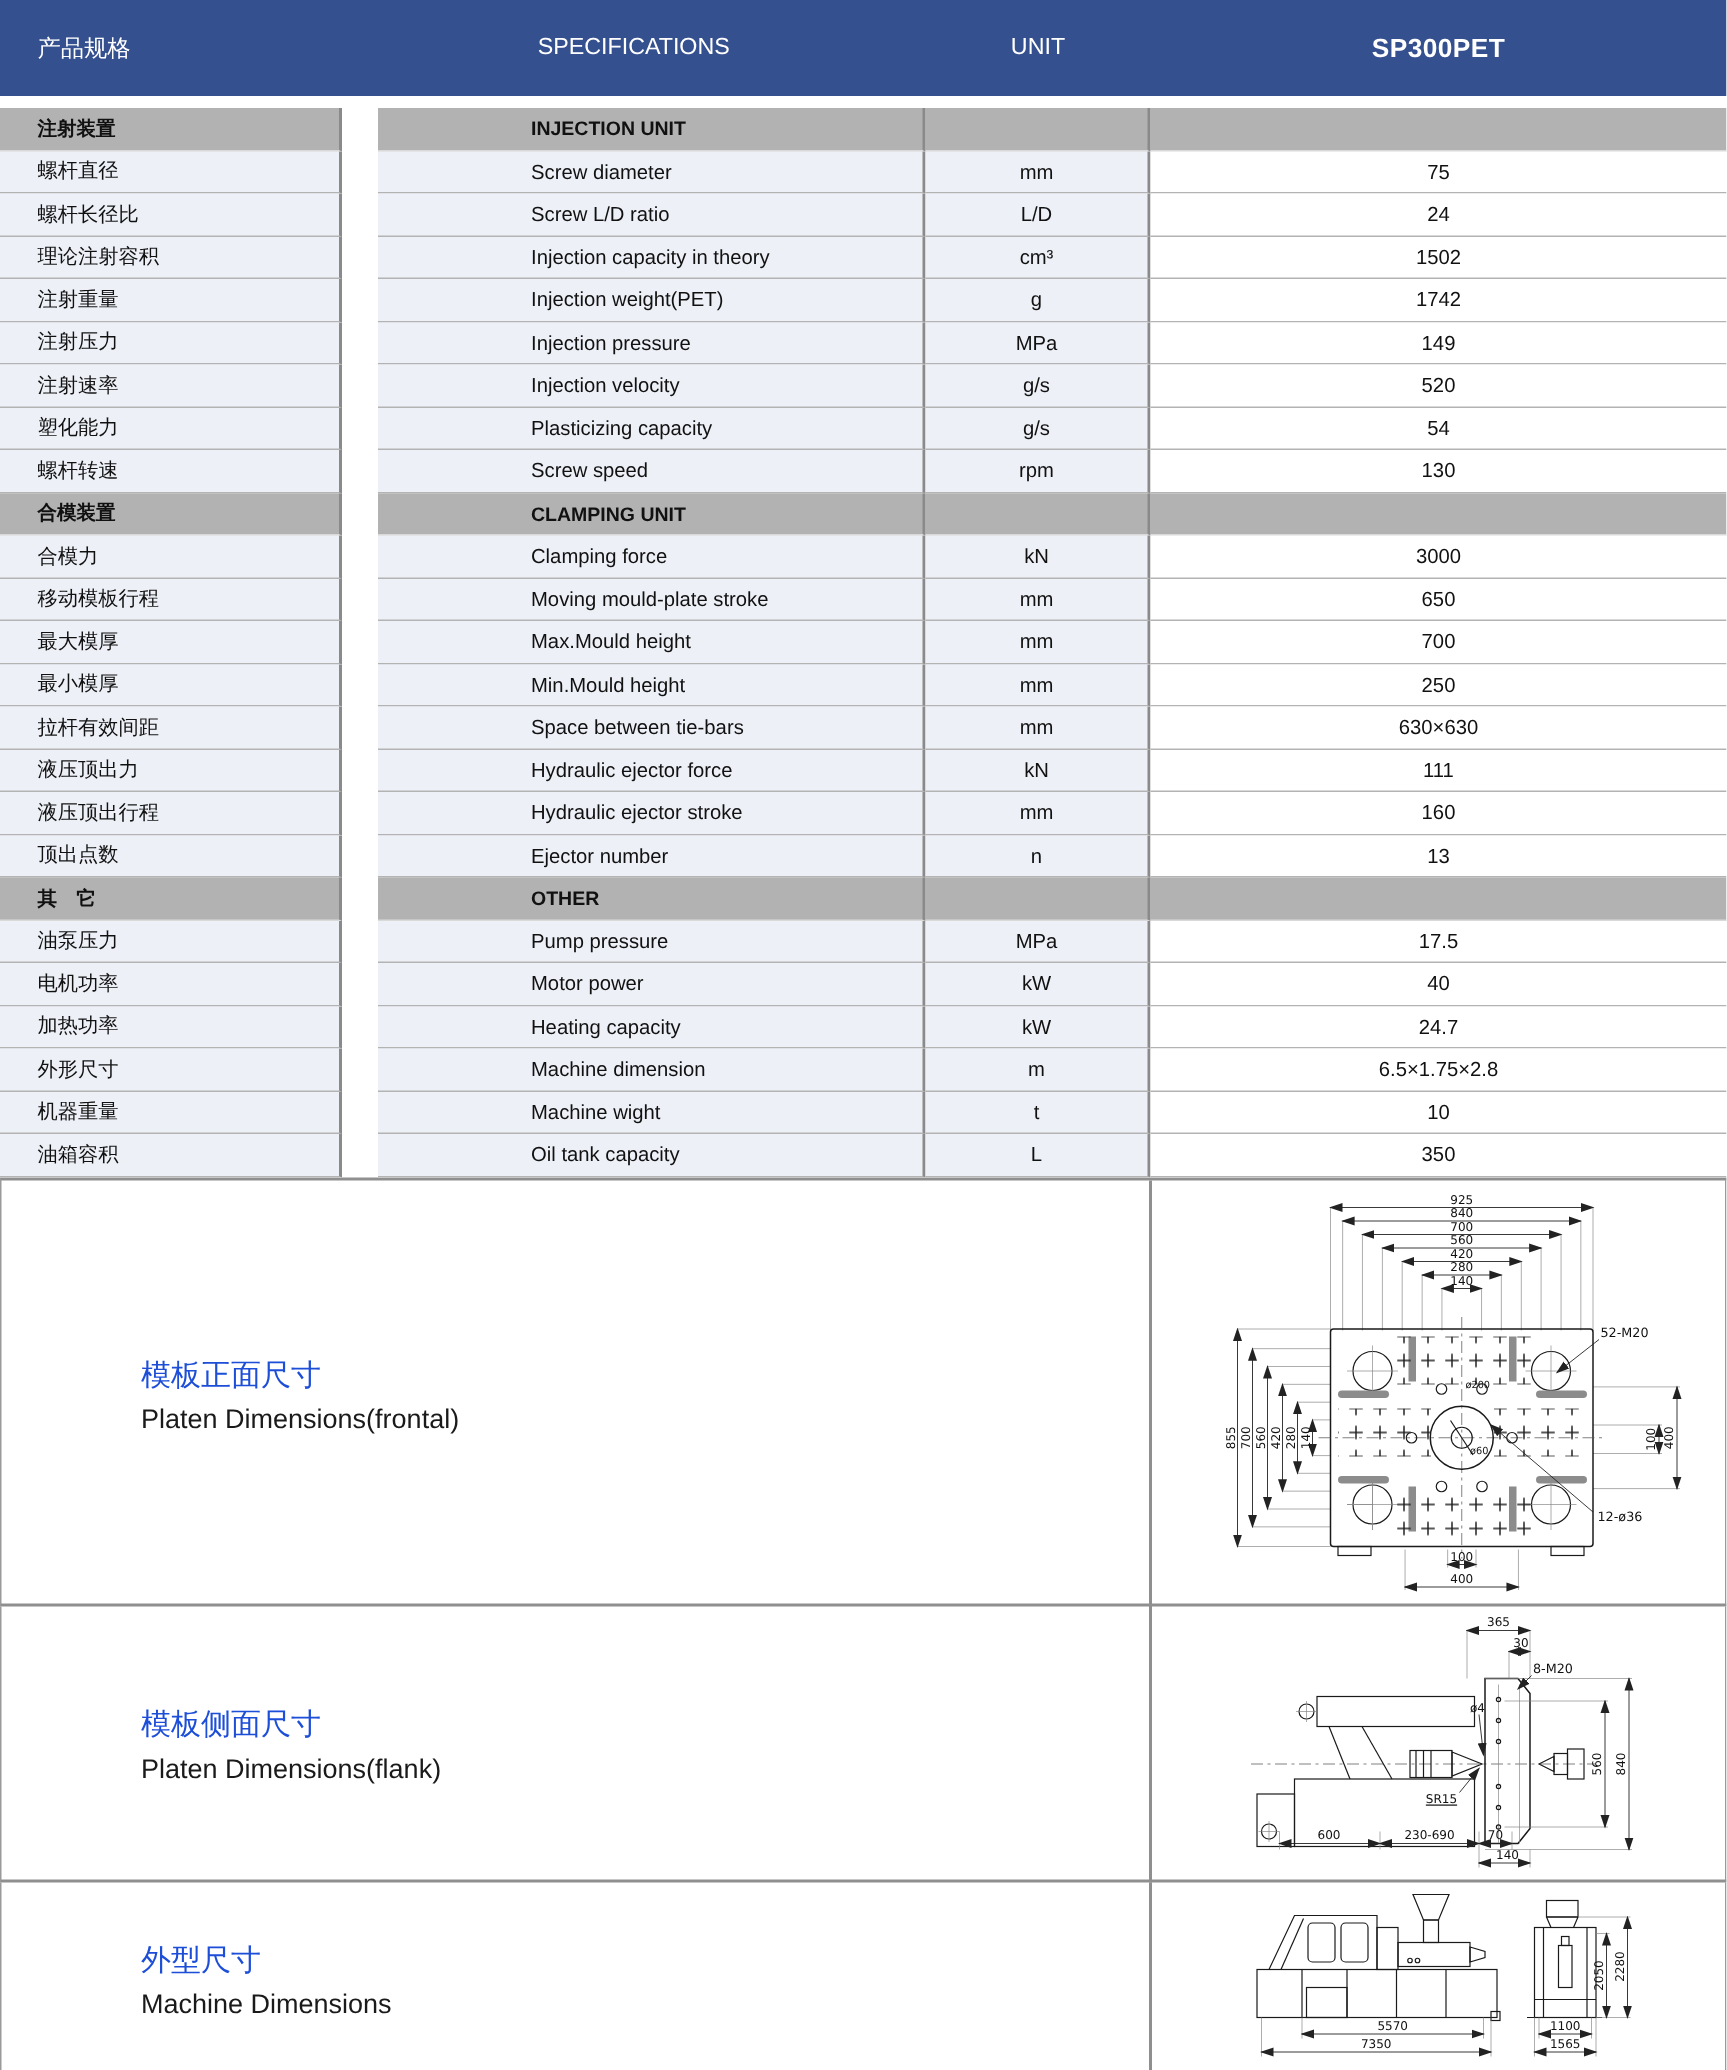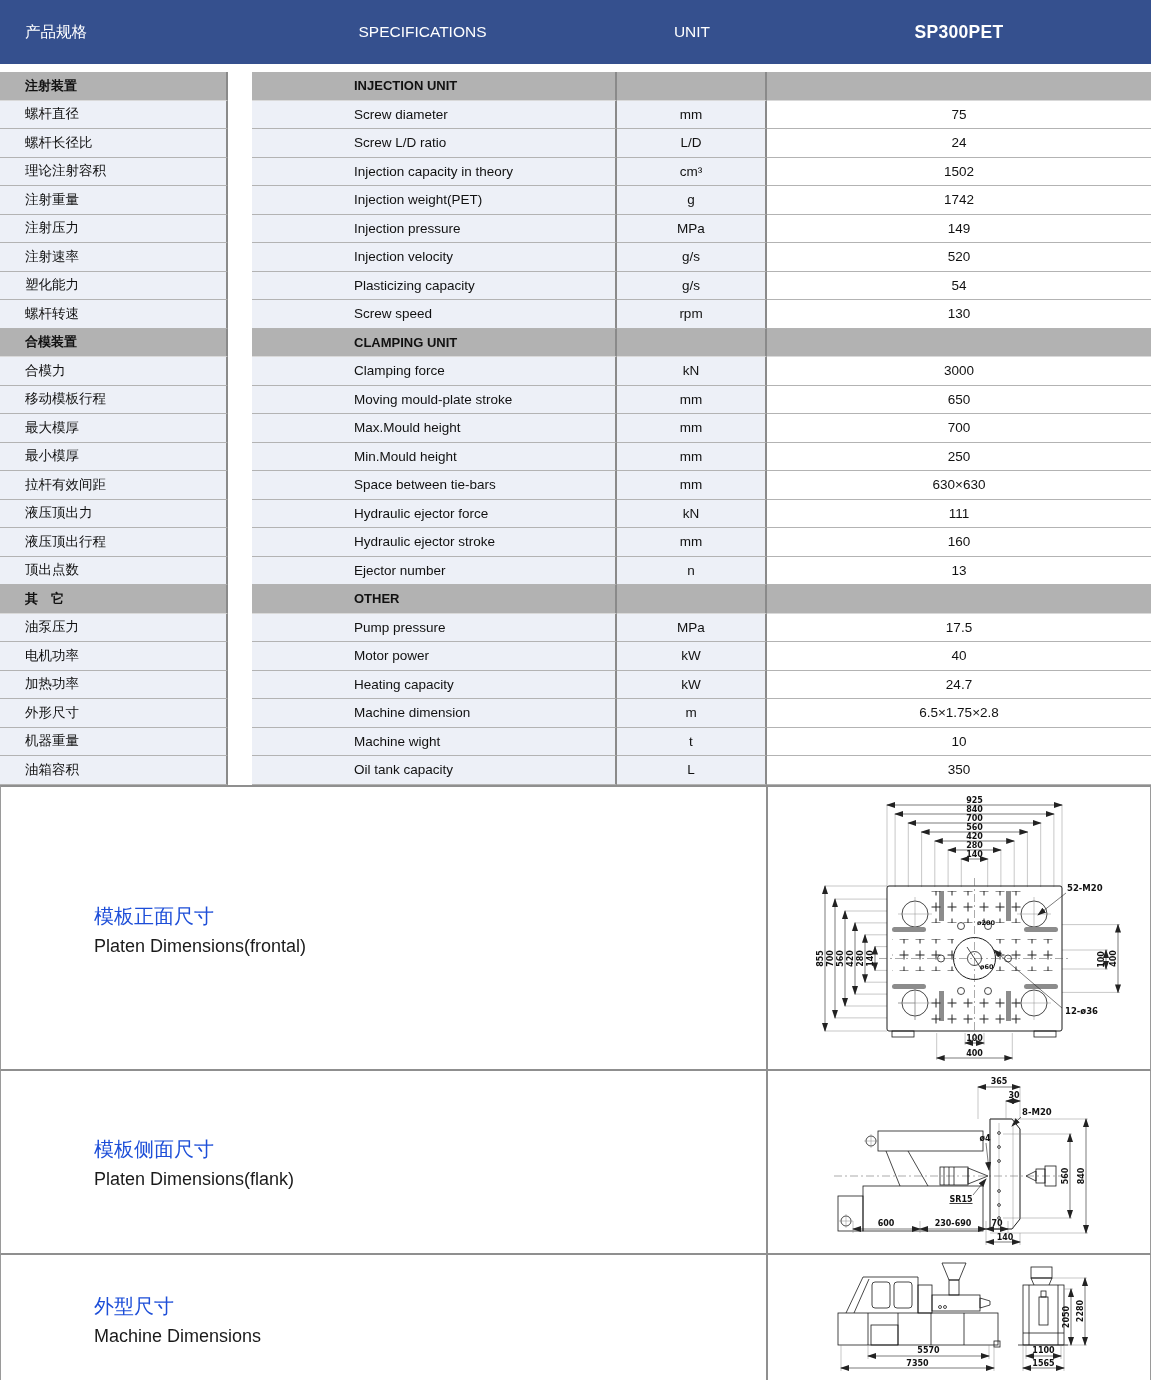--- a/index.html
+++ b/index.html
@@ -31,21 +31,21 @@
   
   .diag{display:grid;grid-template-columns:767px 384px;box-sizing:border-box;
         border-bottom:2px solid #8f8f8f;border-left:1px solid #9a9a9a;border-right:1px solid #9a9a9a;}
   .diag.first{border-top:2px solid #8f8f8f;}
   .diag .label{
     box-sizing:border-box;border-right:2px solid #8f8f8f;
     display:flex;flex-direction:column;justify-content:center;padding-left:93px;gap:6px;
   }
   .diag .label .cn{font-size:20px;color:#1d4ed8;}
   .diag .label .en{font-size:18px;color:#1a1a1a;}
-  .diag .art{display:flex;align-items:center;justify-content:center;font-weight:bold;}
+  .diag .art{display:flex;align-items:center;justify-content:center;}
   svg{display:block;}
   .dim{stroke:#222;stroke-width:.6;}
   .ext{stroke:#858585;stroke-width:.45;}
   .out{stroke:#1a1a1a;stroke-width:1;fill:none;}
   .out2{stroke:#1a1a1a;stroke-width:.8;fill:none;}
   .cl{stroke:#555;stroke-width:.5;stroke-dasharray:8 3 2 3;}
   .dt{font-family:"DejaVu Sans",sans-serif;font-size:8px;fill:#111;text-anchor:middle;}
   .dl{font-family:"DejaVu Sans",sans-serif;font-size:8.5px;fill:#111;text-anchor:start;}
   .ds{font-family:"DejaVu Sans",sans-serif;font-size:6.5px;fill:#111;text-anchor:start;}
 </style>

